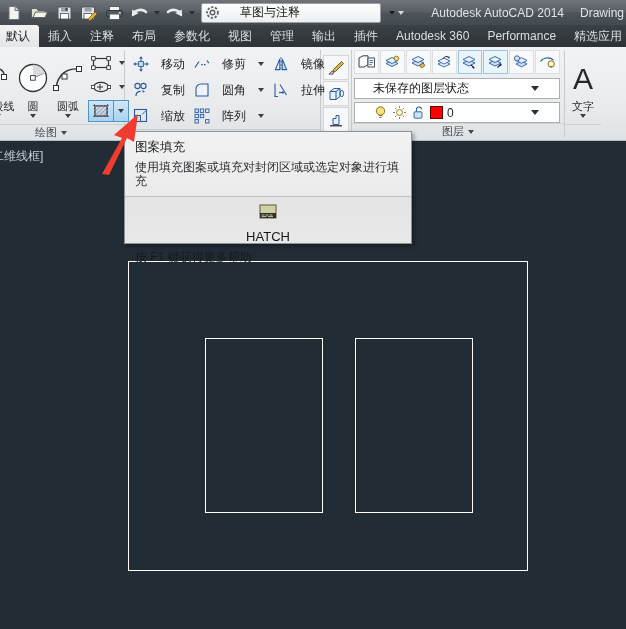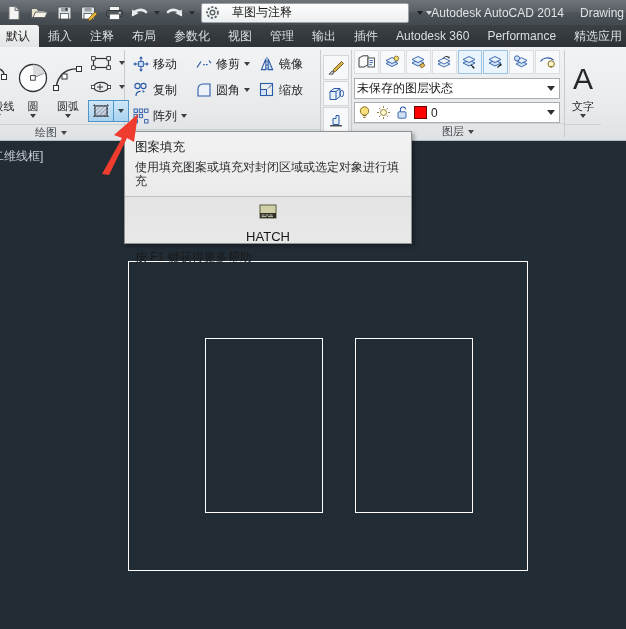--- a/index.html
+++ b/index.html
@@ -21,24 +21,24 @@
   .qat { display: flex; align-items: center; padding-left: 2px; gap: 1px; }
   .qat-btn {
     width: 24px; height: 22px; display: flex; align-items: center; justify-content: center;
   }
   .qat-sep { width: 9px; height: 22px; display:flex; align-items:center; justify-content:center; }
   .caret-sm {
     width: 0; height: 0; border-left: 3px solid transparent; border-right: 3px solid transparent;
     border-top: 4px solid #2b2f33;
   }
   .workspace-combo {
-    margin-left: 5px; height: 20px; width: 208px;
+    margin-left: 5px; height: 20px; width: 180px;
     background: linear-gradient(180deg,#fdfdfd,#eceff1);
     border: 1px solid #9aa0a6; border-radius: 2px;
-    display: flex; align-items: center; padding: 0 3px; gap: 12px;
+    display: flex; align-items: center; padding: 0 3px; gap: 20px;
   }
   .workspace-combo .ws-label {
     font-size: 12px; color: #1b1b1b; flex: 1; white-space: nowrap; overflow: hidden;
   }
   .combo-arrow {
     width: 0; height: 0; border-left: 4px solid transparent; border-right: 4px solid transparent;
     border-top: 5px solid #2b2f33; margin-right: 2px;
   }
   .ws-extra-arrow { margin-left: 6px; }
   .title-text {
@@ -118,21 +118,21 @@
     border: 1px solid #4e95c9; border-left: none;
   }
   .cell-dd {
     width: 0; height: 0; border-left: 3px solid transparent; border-right: 3px solid transparent;
     border-top: 4px solid #3a3f44;
   }
 
   
   .modgrid { display: grid; grid-template-columns: repeat(3, 1fr); gap: 0; }
   .moditem {
-    display: flex; align-items: center; gap: 3px; height: 26px; padding: 0 4px;
+    display: flex; align-items: center; gap: 11px; height: 26px; padding: 0 4px;
     font-size: 12px; color: #232629; white-space: nowrap;
   }
   .moditem .mi { width: 18px; height: 18px; display:flex; align-items:center; justify-content:center; }
   .moditem .mdd {
     width: 0; height: 0; border-left: 3px solid transparent; border-right: 3px solid transparent;
     border-top: 4px solid #3a3f44; margin-left: 1px;
   }
 
   
   .propcol { display: flex; flex-direction: column; justify-content: center; gap: 1px; padding: 0 2px; }
@@ -143,21 +143,21 @@
 
   
   .layerpanel { width: 210px; display: flex; flex-direction: column; padding: 2px 2px 0 2px; }
   .layericons { display: flex; gap: 1px; height: 26px; align-items: center; }
   .layericon {
     width: 25px; height: 24px; display: flex; align-items: center; justify-content: center;
     border: 1px solid #dcdfe2; background: #f8f9fa;
   }
   .layercombo {
     height: 21px; margin-top: 3px; background: #fff; border: 1px solid #a9aeb3;
-    display: flex; align-items: center; padding: 0 2px; font-size: 12px; color: #1b1b1b;
+    display: flex; align-items: center; padding: 0 18px; font-size: 12px; color: #1b1b1b;
   }
   .layercombo .grow { flex: 1; display: flex; align-items: center; gap: 4px; overflow: hidden; white-space: nowrap; }
   .swatch-red { width: 13px; height: 13px; background: #ff0000; border: 1px solid #6b0000; }
 
   
   .textpanel { width: 36px; }
 
   
   .tooltip {
     position: absolute; left: 124px; top: 131px; width: 288px; height: 113px;
@@ -443,20 +443,31 @@
                   <path d="M2 14V7A5 5 0 0 1 7 2h7v12z" fill="#eef3fa" stroke="#2a5ba8" stroke-width="1.1"></path>
                 </svg>
               </span>
             <span>圆角</span>
             <span class="mdd"></span>
           </div>
 
           <div class="moditem">
             <span class="mi">
                 <svg width="16" height="16" viewBox="0 0 16 16">
+                  <path d="M2 1.5v13h3" fill="none" stroke="#2a5ba8" stroke-width="1.1"></path>
+                  <path d="M7 2.5L13.5 13" stroke="#2a5ba8" stroke-width="1.1"></path>
+                  <path d="M6 10.5h4.5" stroke="#2a5ba8" stroke-width="1.2"></path>
+                  <path d="M11.6 10.5l-2.2-1.4v2.8z" fill="#2a5ba8"></path>
+                </svg>
+              </span>
+            <span>拉伸</span>
+          </div>
+          <div class="moditem">
+            <span class="mi">
+                <svg width="16" height="16" viewBox="0 0 16 16">
                   <rect x="1.5" y="1.5" width="12" height="12" fill="none" stroke="#2a5ba8" stroke-width="1.1"></rect>
                   <rect x="1.5" y="7.5" width="6" height="6" fill="#cfe0f5" stroke="#2a5ba8" stroke-width="1"></rect>
                   <path d="M9 6.5l4-4" stroke="#2a5ba8" stroke-width="1"></path>
                 </svg>
               </span>
             <span>缩放</span>
           </div>
           <div class="moditem">
             <span class="mi">
                 <svg width="16" height="16" viewBox="0 0 16 16">

